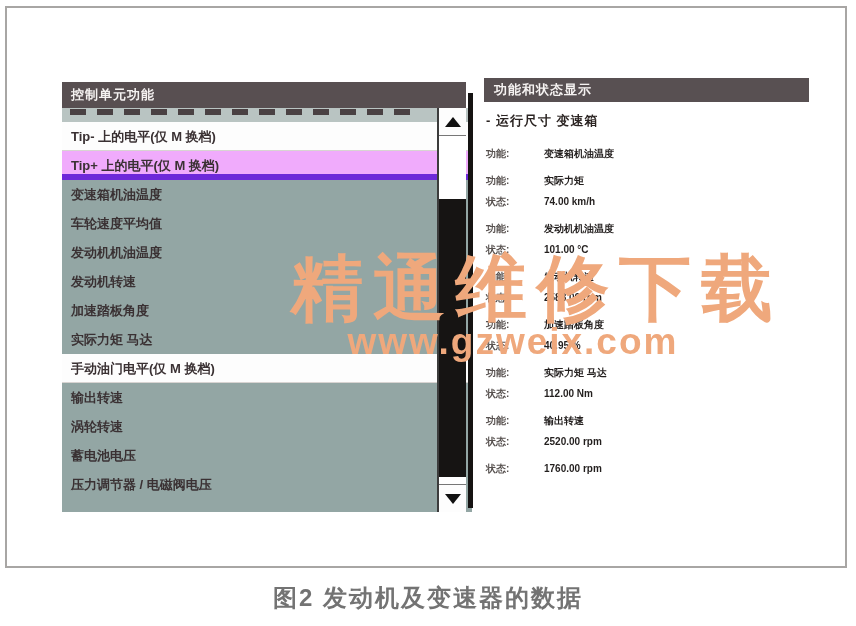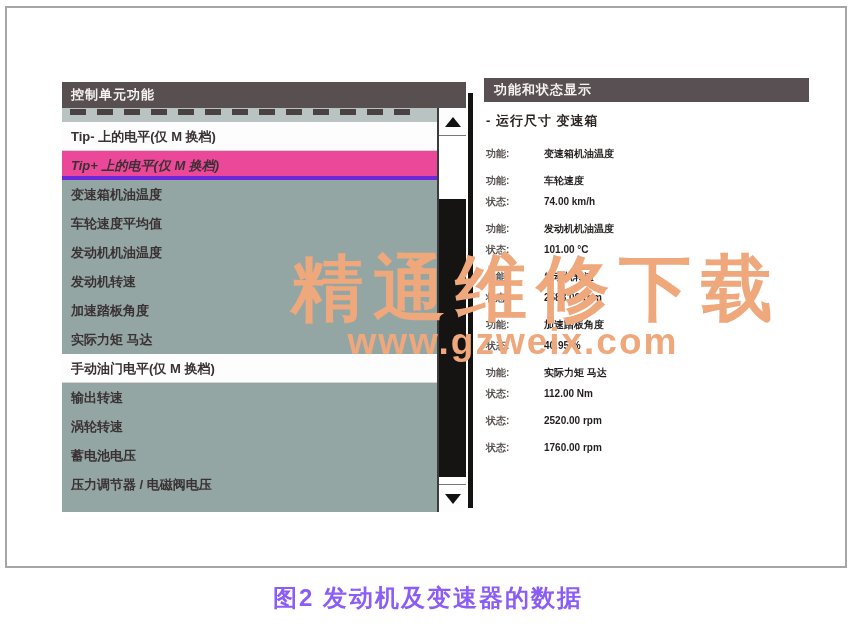--- a/index.html
+++ b/index.html
@@ -5,27 +5,27 @@
   * { margin:0; padding:0; box-sizing:border-box; }
   body { width:856px; height:626px; background:#ffffff; font-family:"Liberation Sans", sans-serif; }
   #stage { position:relative; width:856px; height:626px; background:#fff; overflow:hidden;padding-left:36px; }
 
   
   .scan-frame { position:absolute; left:5px; top:6px; width:842px; height:562px; border:2px solid #a8a6a4; background:#fff; }
 
   
   .left-panel { position:absolute; left:62px; top:82px; width:404px; }
   .panel-header { height:26px; background:#584f51; color:#f5f2f1; font-size:13px; font-weight:bold; line-height:26px; padding-left:9px; letter-spacing:1px; }
-  .left-list { position:absolute; left:0; top:26px; width:375px; height:404px; background:#93a6a4; }
+  .left-list { position:absolute; left:0; top:26px; width:410px; height:404px; background:#93a6a4; }
   .row-clipped { height:14px; background:#b9c4c2;
     background-image:repeating-linear-gradient(90deg,#4a4143 0 16px, rgba(0,0,0,0) 16px 27px);
     background-size:340px 6px; background-repeat:no-repeat; background-position:8px 1px; }
   .list-row { height:29px; line-height:29px; font-size:13px; font-weight:bold; color:#3a3133; padding-left:9px; white-space:nowrap; overflow:hidden; }
   .list-row.hl-white { background:#fdfdfd; border-bottom:1px solid #d8d4d2; }
-  .list-row.hl-pink  { background:#ec4899; border-bottom:4px solid #6d28d9;font-style:italic; }
+  .list-row.hl-pink  { background:#f0abfc; border-bottom:6px solid #6d28d9; }
 
   
   .scrollbar { position:absolute; left:375px; top:26px; width:29px; height:404px; background:#ffffff; border-left:2px solid #3c3c3c; display:flex; flex-direction:column; }
   .scroll-btn { height:28px; background:#fdfdfd; border-bottom:1px solid #777; display:flex; align-items:center; justify-content:center; }
   .scroll-btn.down { border-bottom:none; border-top:1px solid #777; }
   .tri-up   { width:0; height:0; border-left:8px solid transparent; border-right:8px solid transparent; border-bottom:10px solid #111; }
   .tri-down { width:0; height:0; border-left:8px solid transparent; border-right:8px solid transparent; border-top:10px solid #111; }
   .scroll-track { flex:1; position:relative; background:#fff; }
   .scroll-thumb { position:absolute; left:0; top:63px; width:100%; height:278px; background:#161413; }
 
@@ -38,21 +38,21 @@
   .r-line { line-height:21px; font-size:10px; white-space:nowrap; }
   .r-label { display:inline-block; width:58px; color:#585250; font-weight:bold; }
   .r-value { color:#231f1e; font-weight:bold; }
 
   
   .watermark { position:absolute; left:243px; top:258px; z-index:20; pointer-events:none; color:#efa87c; }
   .wm-line1 { font-family:"Liberation Serif", serif; font-size:72px; font-weight:bold; letter-spacing:10px; line-height:62px;margin-left:48px; }
   .wm-line2 { font-size:37px; font-weight:bold; letter-spacing:2px; line-height:40px; margin-top:2px;text-align:center; }
 
   
-  .caption { position:absolute; left:0; top:582px; width:856px; text-align:center; font-size:24px; font-weight:bold; color:#8b5cf6; letter-spacing:2px; }
+  .caption { position:absolute; left:0; top:582px; width:856px; text-align:center; font-size:24px; font-weight:bold; color:#737373; letter-spacing:2px; }
 </style>
 </head>
 <body>
 
 <div id="stage">
   <div class="scan-frame"></div>
 
   <div class="left-panel">
     <div class="panel-header">控制单元功能</div>
     <div class="left-list">
@@ -87,40 +87,41 @@
 
   <div class="right-divider"></div>
   <div class="right-header">功能和状态显示</div>
   <div class="right-body">
     <div class="section-title">- 运行尺寸 变速箱</div>
     <div id="readings">
         <div class="reading">
           <div class="r-line"><span class="r-label">功能:</span><span class="r-value">变速箱机油温度</span></div>
         </div>
         <div class="reading">
-          <div class="r-line"><span class="r-label">功能:</span><span class="r-value">车轮速度</span></div>
+          <div class="r-line"><span class="r-label">功能:</span><span class="r-value">实际力矩</span></div>
           <div class="r-line"><span class="r-label">状态:</span><span class="r-value">74.00 km/h</span></div>
         </div>
         <div class="reading">
           <div class="r-line"><span class="r-label">功能:</span><span class="r-value">发动机机油温度</span></div>
           <div class="r-line"><span class="r-label">状态:</span><span class="r-value">101.00 °C</span></div>
         </div>
         <div class="reading">
           <div class="r-line"><span class="r-label">功能:</span><span class="r-value">发动机转速</span></div>
           <div class="r-line"><span class="r-label">状态:</span><span class="r-value">2588.00 rpm</span></div>
         </div>
         <div class="reading">
           <div class="r-line"><span class="r-label">功能:</span><span class="r-value">加速踏板角度</span></div>
           <div class="r-line"><span class="r-label">状态:</span><span class="r-value">40.95 %</span></div>
         </div>
         <div class="reading">
           <div class="r-line"><span class="r-label">功能:</span><span class="r-value">实际力矩 马达</span></div>
           <div class="r-line"><span class="r-label">状态:</span><span class="r-value">112.00 Nm</span></div>
         </div>
         <div class="reading">
+          <div class="r-line"><span class="r-label">功能:</span><span class="r-value">输出转速</span></div>
           <div class="r-line"><span class="r-label">状态:</span><span class="r-value">2520.00 rpm</span></div>
         </div>
         <div class="reading">
           <div class="r-line"><span class="r-label">状态:</span><span class="r-value">1760.00 rpm</span></div>
         </div>
       </div>
   </div>
 
   <div class="watermark">
     <div class="wm-line1">精通维修下载</div>

